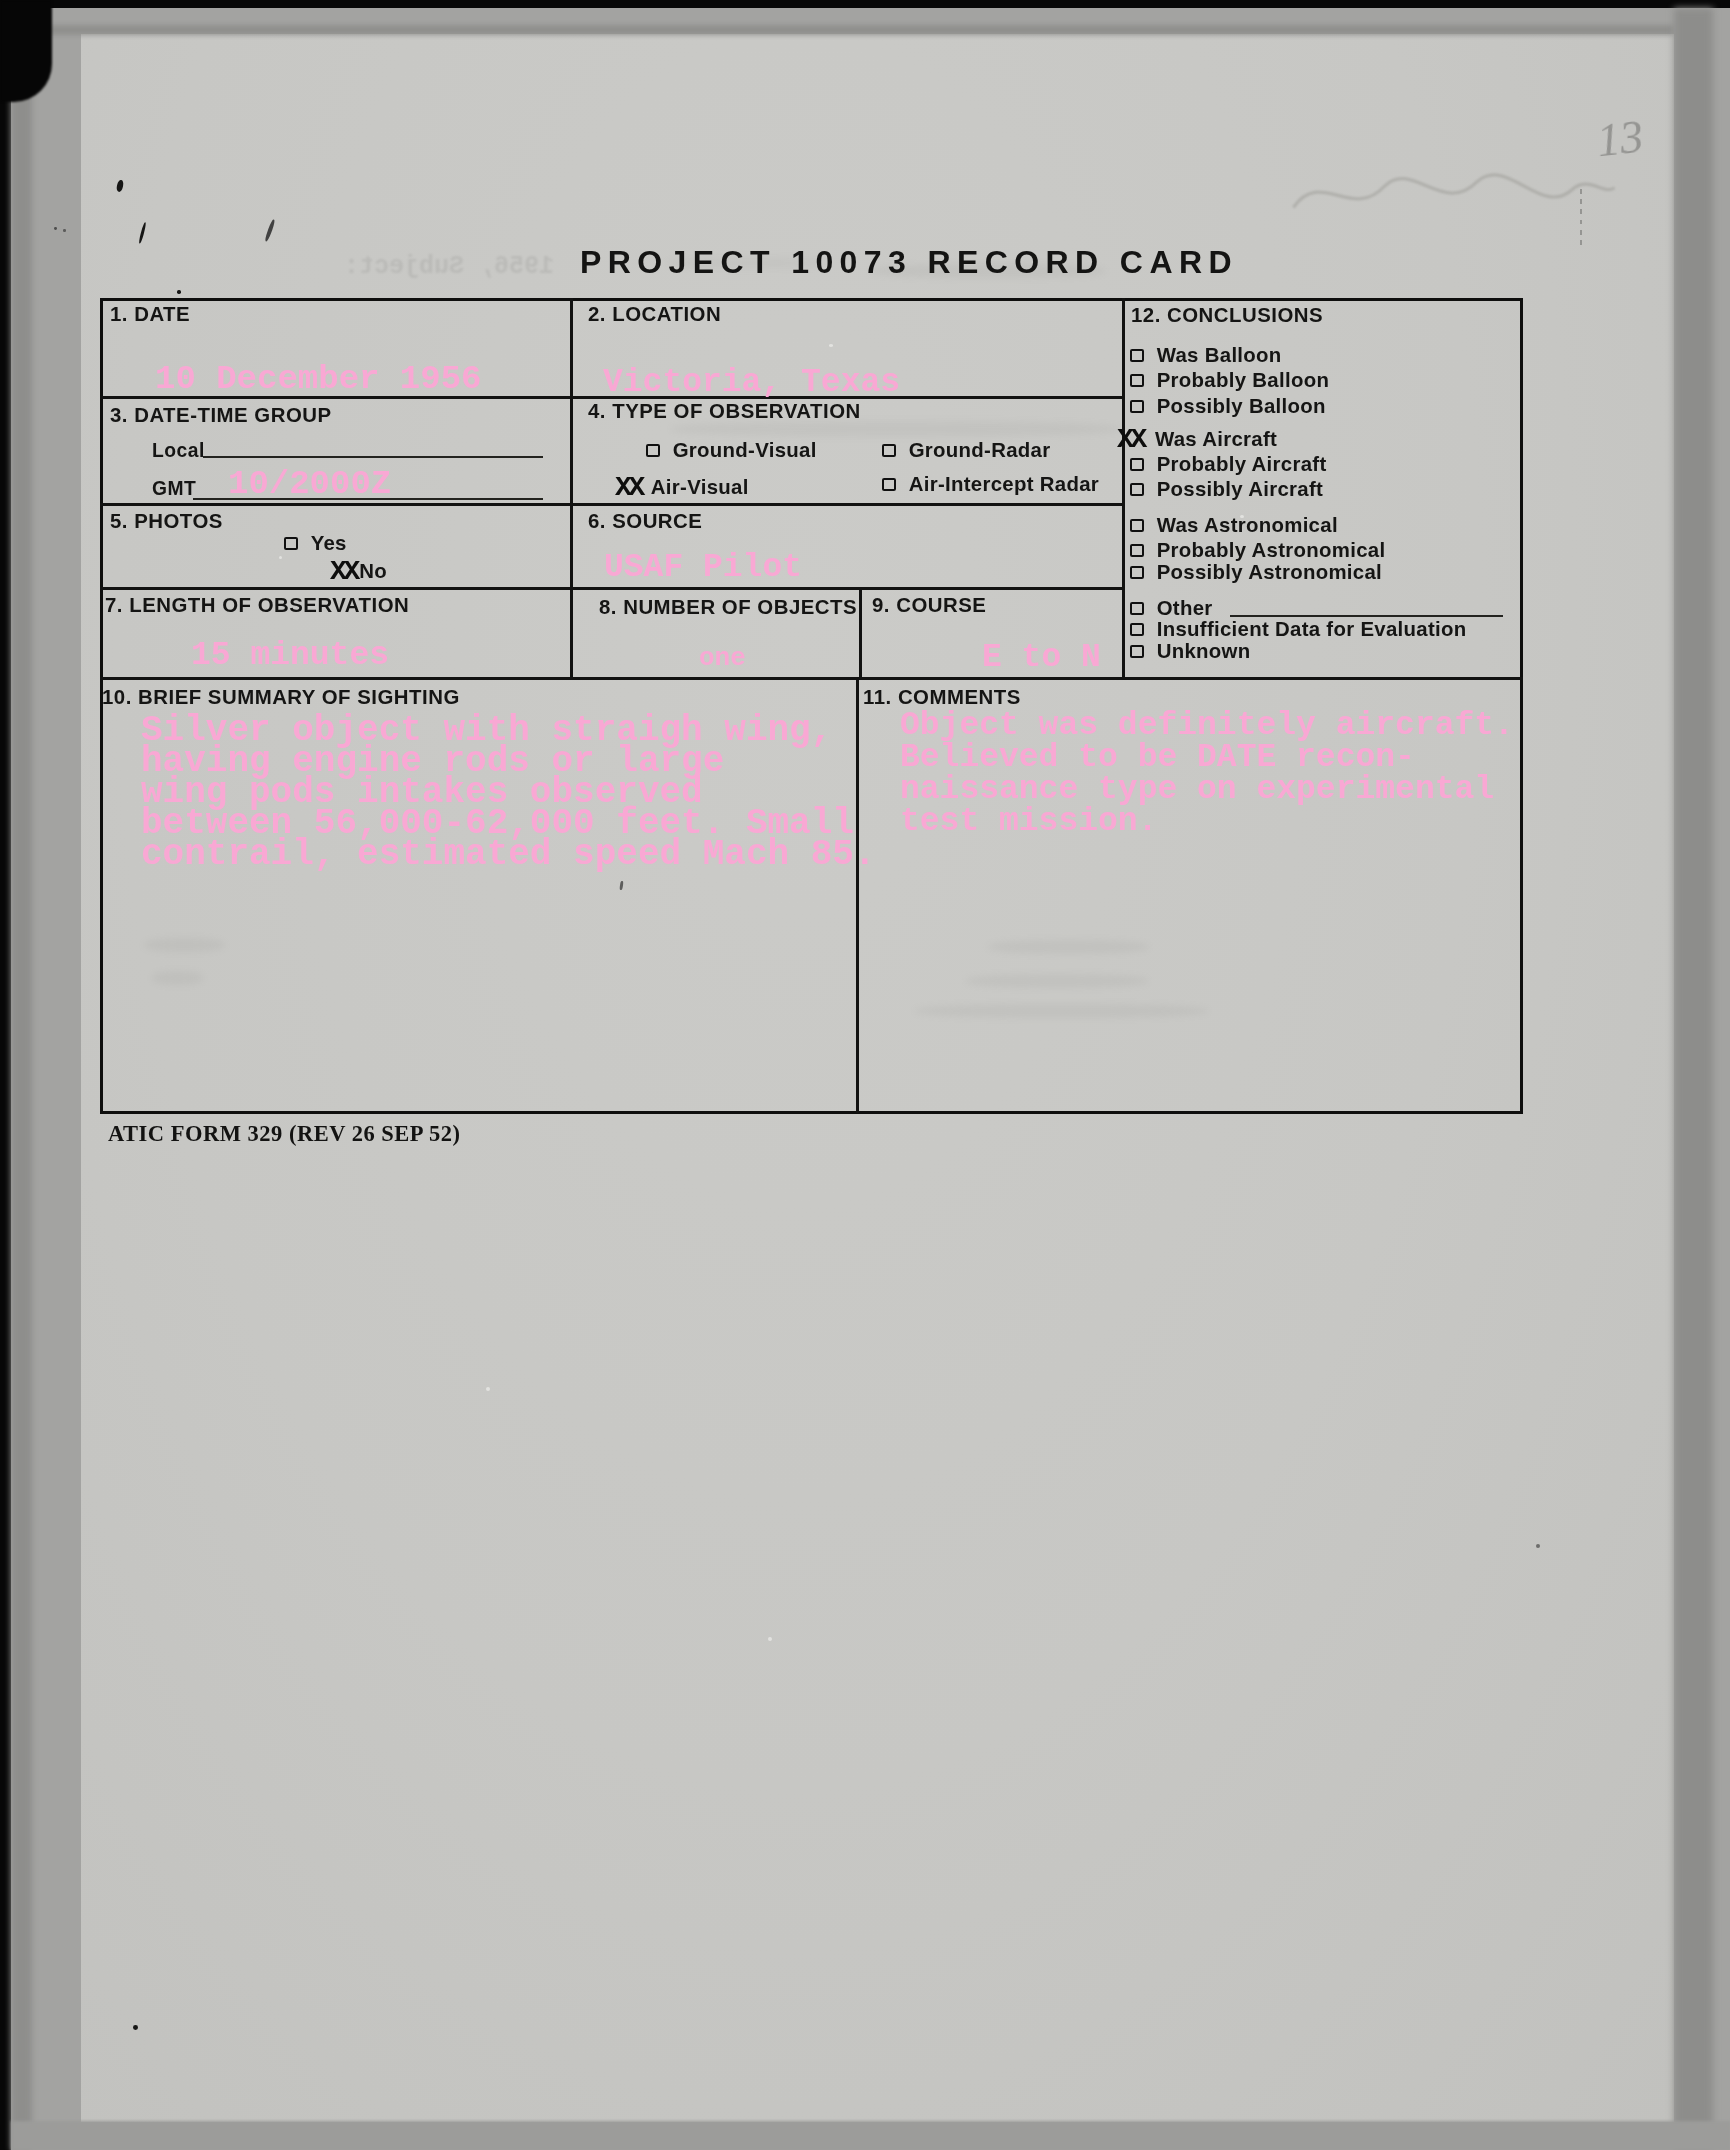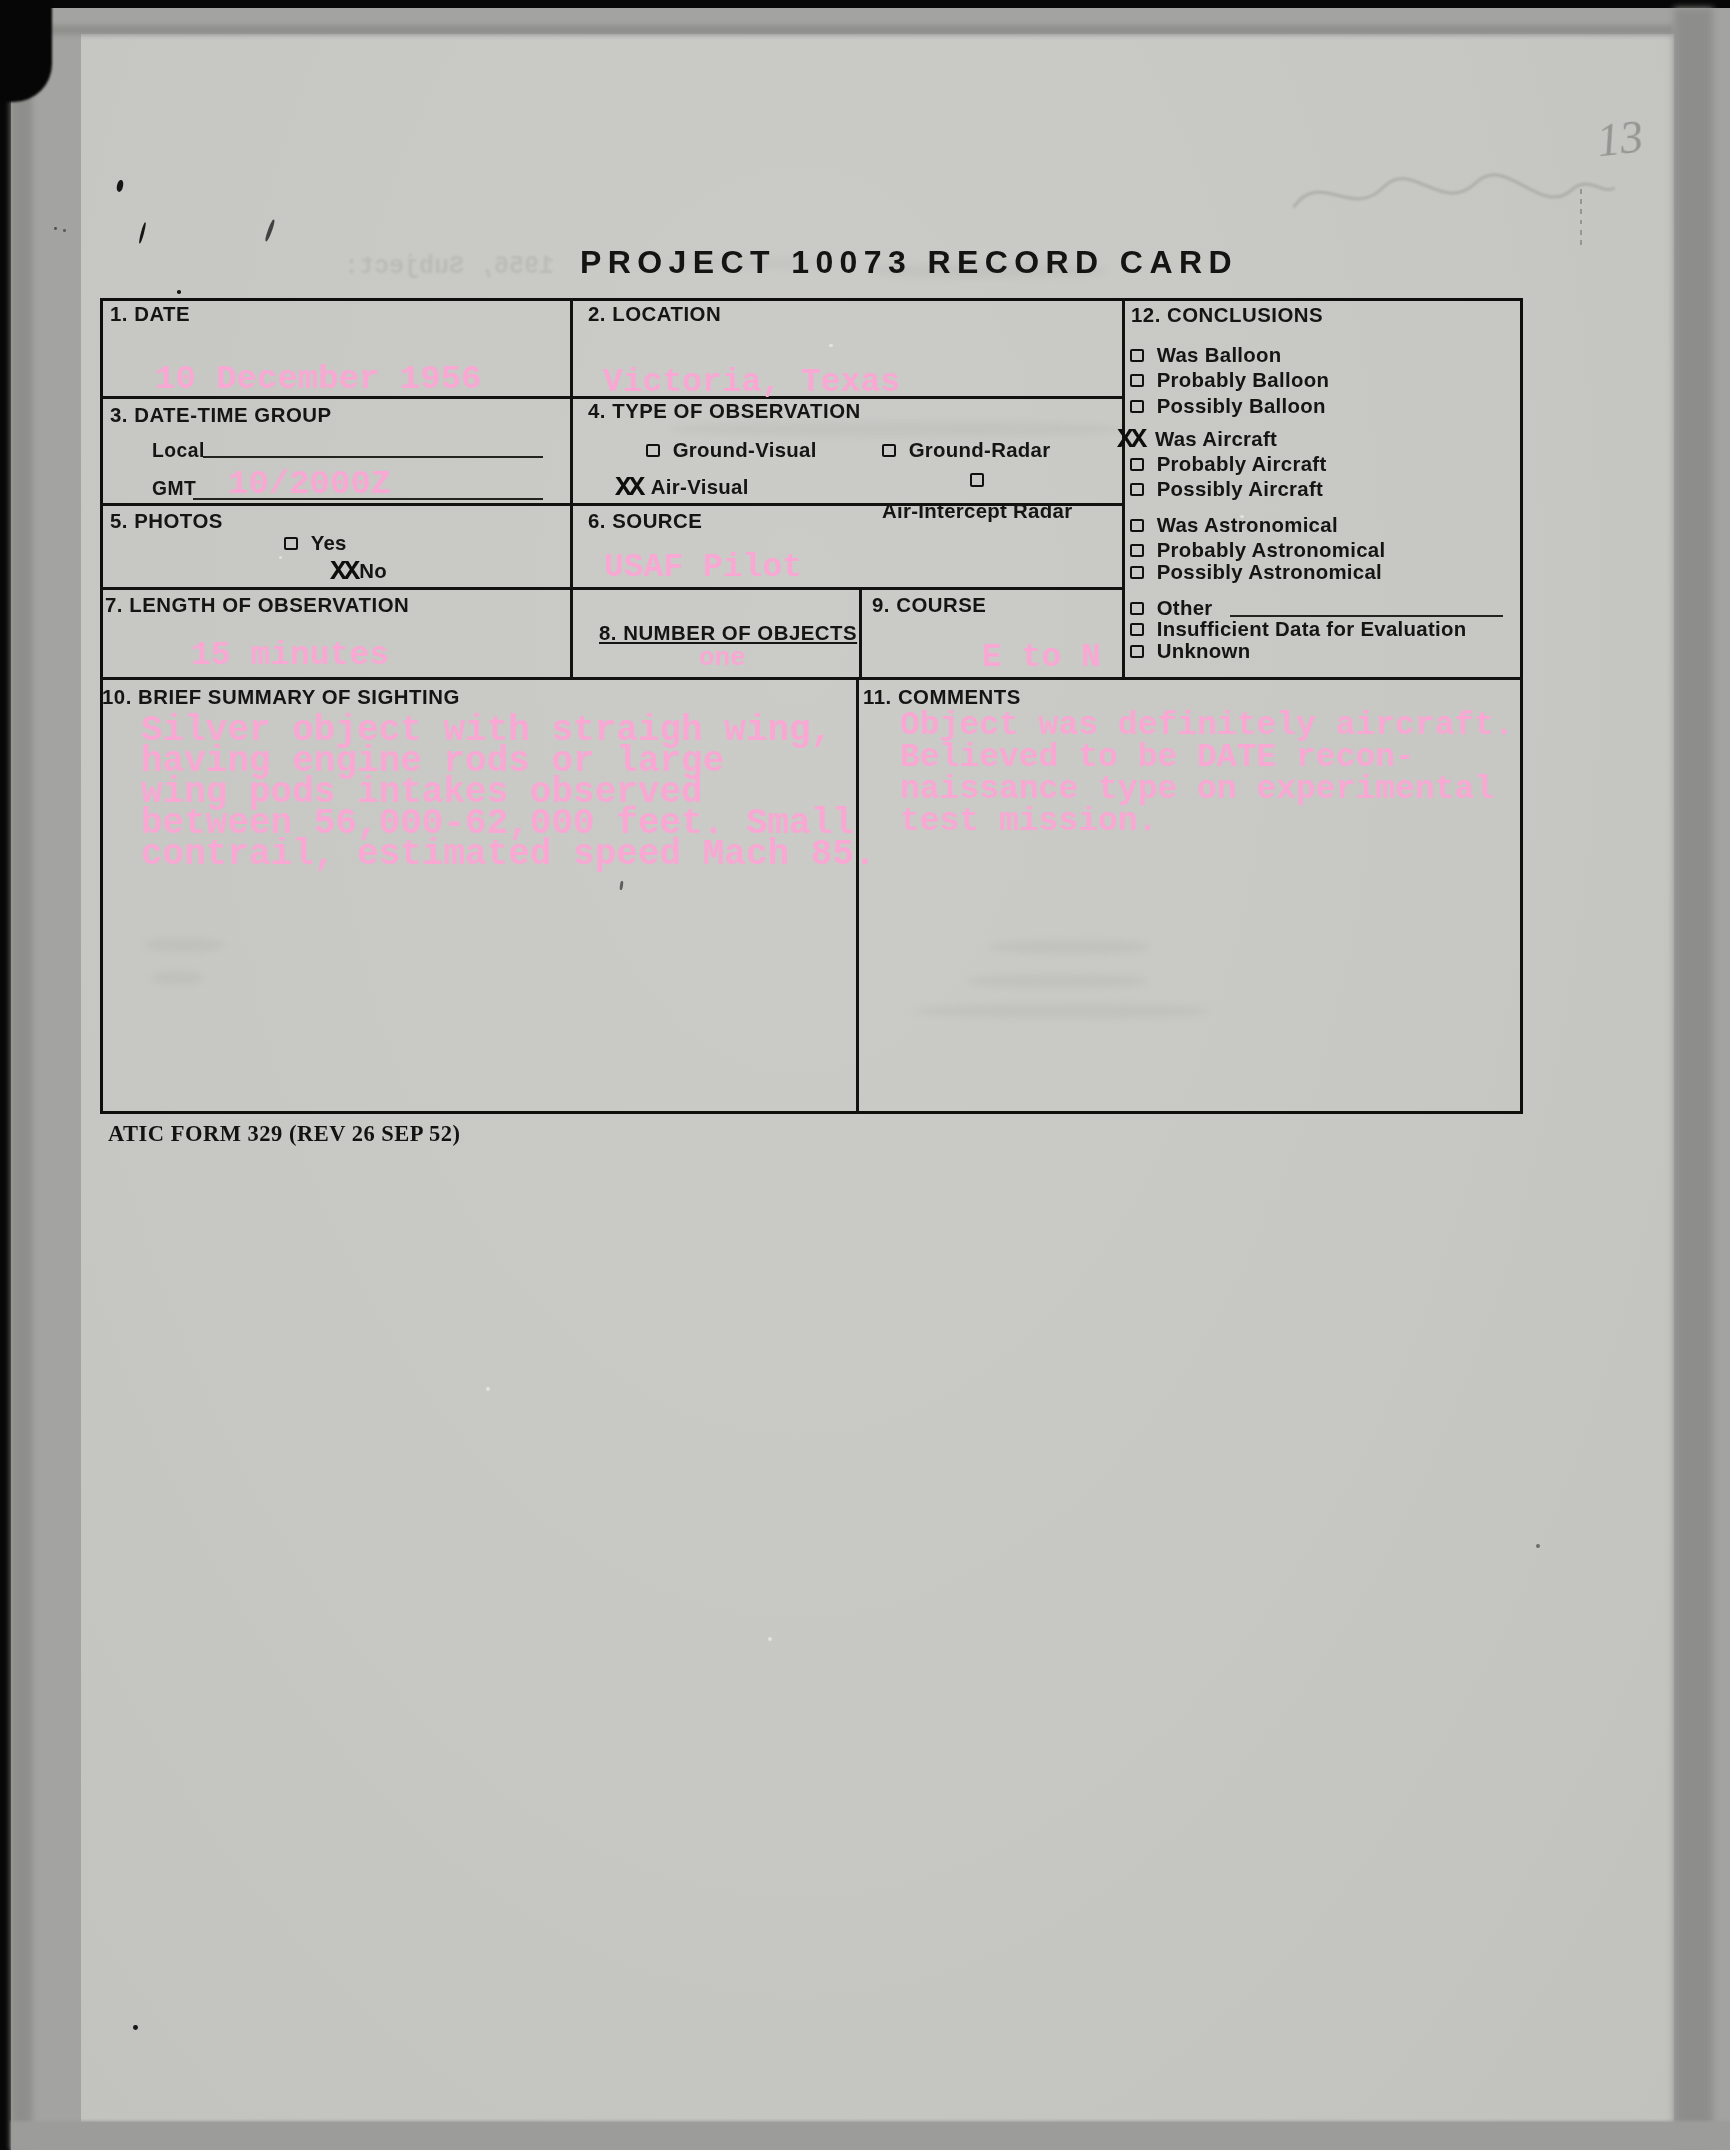--- a/index.html
+++ b/index.html
@@ -121,41 +121,41 @@
     <span class="olbl">Ground-Visual</span>
   </div>
   <div class="crow" style="left:882px;top:439px;">
     <span class="cbx"></span>
     <span class="olbl">Ground-Radar</span>
   </div>
   <div class="crow" style="left:615px;top:472px;gap:8.6px;">
     <span class="mark">XX</span>
     <span class="olbl">Air-Visual</span>
   </div>
-  <div class="crow" style="left:882px;top:473px;flex-direction:column;">
+  <div class="crow" style="left:882px;top:473px;">
     <span class="cbx"></span>
     <span class="olbl">Air-Intercept Radar</span>
   </div>
 
   <div class="lbl" style="left:110px;top:510px;">5. PHOTOS</div>
   <div class="crow" style="left:284px;top:532px;">
     <span class="cbx"></span>
     <span class="olbl">Yes</span>
   </div>
   <div class="crow" style="left:330px;top:556px;gap:2.1px;">
     <span class="mark">XX</span>
     <span class="olbl">No</span>
   </div>
 
   <div class="lbl" style="left:588px;top:510px;">6. SOURCE</div>
   <div class="typed" style="left:604px;top:549px;font-size:33px;">USAF Pilot</div>
 
   <div class="lbl" style="left:105px;top:594px;">7. LENGTH OF OBSERVATION</div>
   <div class="typed" style="left:191px;top:637px;font-size:33px;">15 minutes</div>
-  <div class="lbl" style="left:599px;top:622px;text-decoration:underline;">8. NUMBER OF OBJECTS</div>
+  <div class="lbl" style="left:599px;top:596px;">8. NUMBER OF OBJECTS</div>
   <div class="typed" style="left:687px;top:643px;font-size:26px;margin-left:12px;">one</div>
   <div class="lbl" style="left:872px;top:594px;">9. COURSE</div>
   <div class="typed" style="left:982px;top:639px;font-size:33px;">E to N</div>
 
   <div class="lbl" style="left:102px;top:686px;">10. BRIEF SUMMARY OF SIGHTING</div>
   <div style="position:absolute;left:141px;top:715px;">
     <div class="typed" style="position:static;font-size:36px;line-height:31px;">Silver object with straigh wing,</div>
     <div class="typed" style="position:static;font-size:36px;line-height:31px;">having engine rods or large</div>
     <div class="typed" style="position:static;font-size:36px;line-height:31px;">wing pods intakes observed</div>
     <div class="typed" style="position:static;font-size:36px;line-height:31px;">between 56,000-62,000 feet. Small</div>

